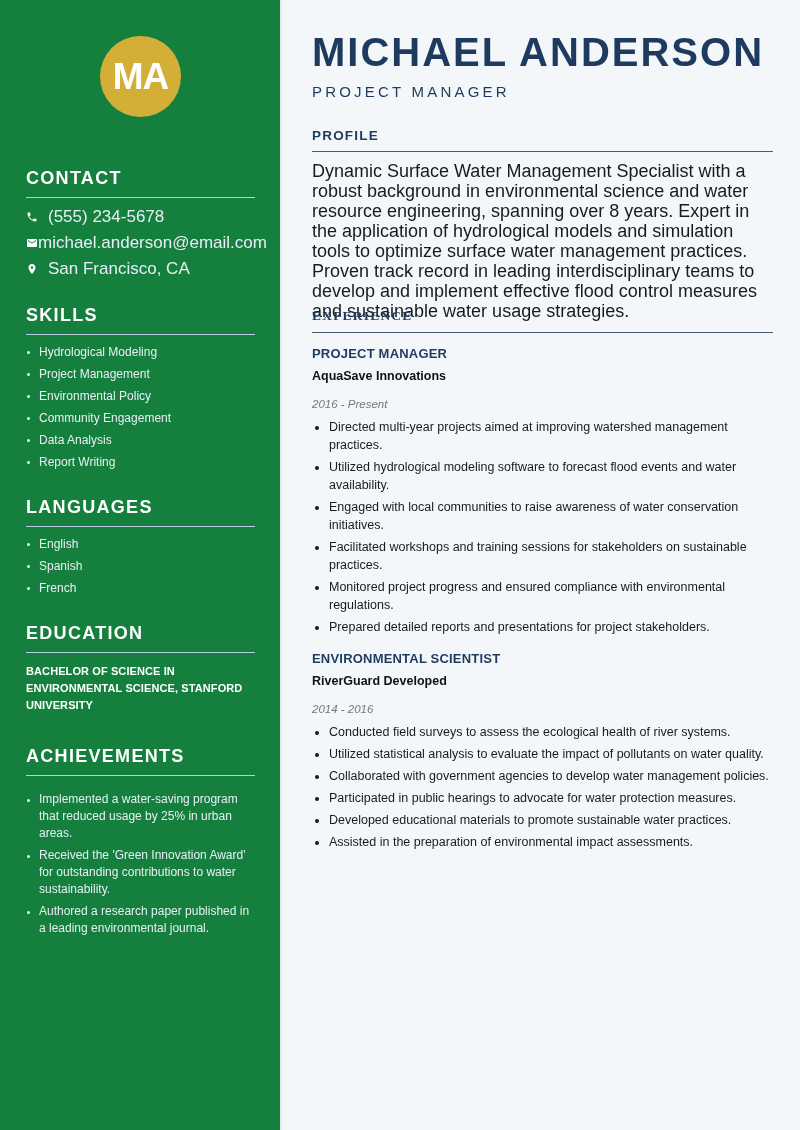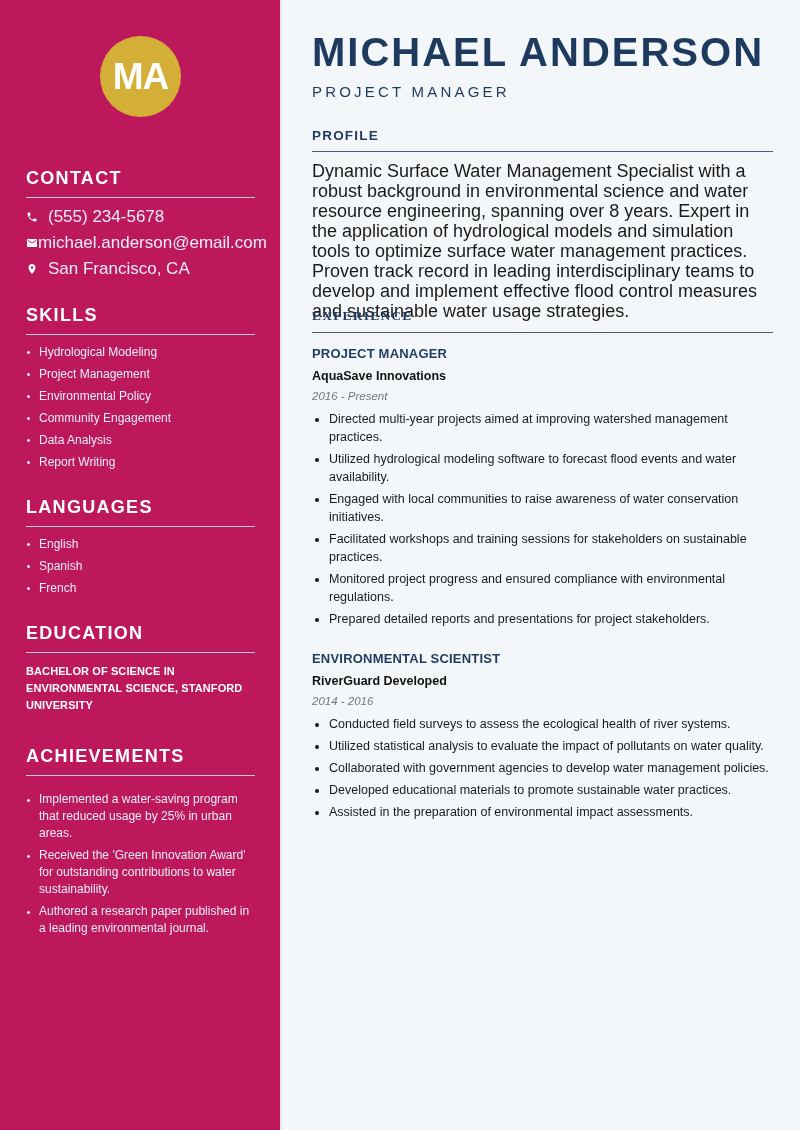--- a/index.html
+++ b/index.html
@@ -6,21 +6,21 @@
   html, body { width: 800px; height: 1130px; }
   body {
     font-family: "Liberation Sans", sans-serif;
     background: #f4f7f9;
     position: relative;
     overflow: hidden;
   }
   .sidebar {
     position: absolute; left: 0; top: 0;
     width: 280px; height: 1130px;
-    background: #be185d;
+    background: #15803d;
     color: #ffffff;
     padding: 0 26px;
   }
   .main {
     position: absolute; left: 280px; top: 0;
     width: 520px; height: 1130px;
     background: #f4f7f9;
     border-left: 2px solid #e3ebf2;
     padding: 0 22px 0 28px;
   }
@@ -84,21 +84,21 @@
     letter-spacing: 1.2px;
     padding-bottom: 8px;
     border-bottom: 1.2px solid #4a5b70;
   }
   .profile-text {
     font-size: 18px; color: #1a1a1a; line-height: 20px;
   }
   .job { position: absolute; left: 30px; width: 461px; }
   .job-title { font-size: 13px; font-weight: bold; color: #1e3a5f; letter-spacing: 0.2px; }
   .job-company { font-size: 12.5px; font-weight: bold; color: #111; margin-top: 8px; }
-  .job-dates { font-size: 11.5px; font-style: italic; color: #777; margin-top: 7px; }
+  .job-dates { font-size: 11.5px; font-style: italic; color: #777; margin-top: 15px; }
   .job-list { list-style: none; margin-top: 8px; }
   .job-list li {
     position: relative; padding-left: 17px;
     font-size: 12.5px; color: #1a1a1a; line-height: 18px;
     margin-bottom: 4px;
   }
   .job-list li::before {
     content: ""; position: absolute; left: 3px; top: 8px;
     width: 4px; height: 4px; border-radius: 50%; background: #1a1a1a;
   }
@@ -203,17 +203,18 @@
   </div>
 
   <div class="job" style="top:651px;">
     <div class="job-title">ENVIRONMENTAL SCIENTIST</div>
     <div class="job-company">RiverGuard Developed</div>
     <div class="job-dates">2014 - 2016</div>
     <ul class="job-list">
       <li>Conducted field surveys to assess the ecological health of river systems.</li>
       <li>Utilized statistical analysis to evaluate the impact of pollutants on water quality.</li>
       <li>Collaborated with government agencies to develop water management policies.</li>
+      <li>Participated in public hearings to advocate for water protection measures.</li>
       <li>Developed educational materials to promote sustainable water practices.</li>
       <li>Assisted in the preparation of environmental impact assessments.</li>
     </ul>
   </div>
 </main>
 
 </body></html>

